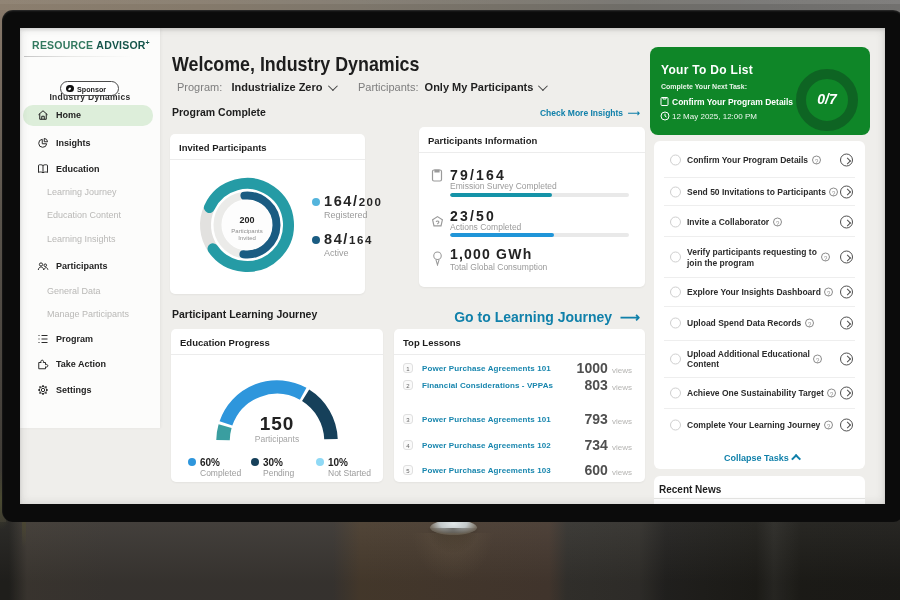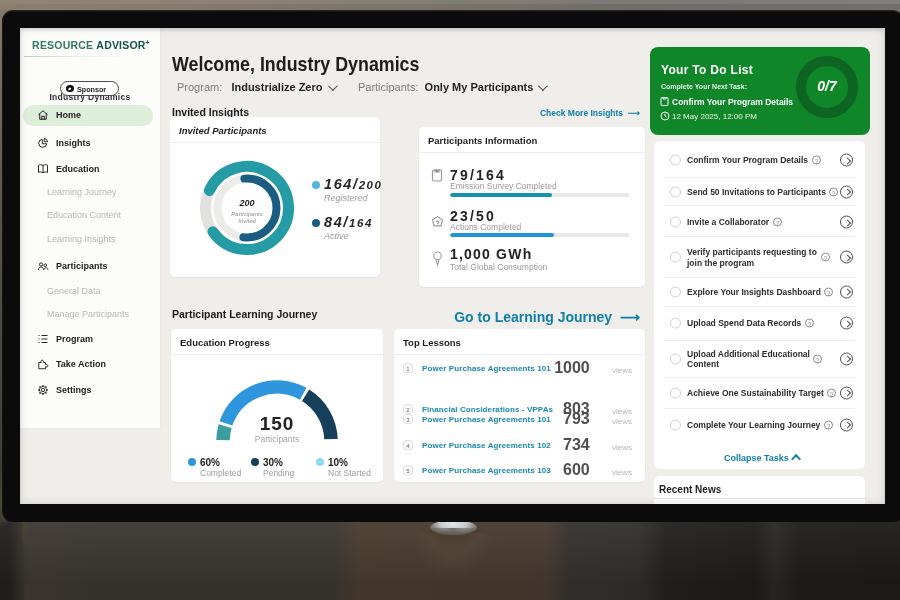--- a/index.html
+++ b/index.html
@@ -52,28 +52,28 @@
 .pirow span { display:block; line-height:1.05; }
 .pirow .big { font-size:14px; font-weight:bold; color:#222; letter-spacing:2.2px; }
 .pirow .sub { font-size:8.5px; color:#9a9a9a; }
 .pbar { position:absolute; height:3.5px; overflow:hidden; background:#e9e9e9; border-radius:2px; }
 .pbar i { position:absolute; left:0; top:0; height:100%; background:#1593a8; border-radius:2px; }
 
 .tlrow { position:absolute; left:0; width:100%; height:25px; }
 .tlnum { position:absolute; left:9px; top:50%; transform:translateY(-50%); width:10px; height:10px; border:1px solid #e0e0e0; border-radius:3px; background:#fafafa; font-size:6px; color:#666; text-align:center; line-height:10px; }
 .tltitle { position:absolute; left:28px; top:50%; transform:translateY(-50%); font-size:8px; letter-spacing:0.1px; font-weight:bold; color:#1886ae; white-space:nowrap; }
 .tlviews { position:absolute; right:13px; top:50%; transform:translateY(-50%); font-size:8px; color:#b5b4b2; white-space:nowrap; }
-.tlviews b { font-size:16px; color:#4f4f4f; margin-right:20px; }
+.tlviews b { font-size:14px; color:#4f4f4f; margin-right:2px; }
 
 #greencard { left:630px; top:19px; width:220px; height:88px; background:#0f8628; border-radius:8px; }
 #greencard .t1 { position:absolute; left:11px; top:16px; font-size:12px; font-weight:bold; color:#fff; letter-spacing:0.3px; }
 #greencard .t2 { position:absolute; left:11px; top:36px; font-size:7px; color:#eaf5ea; font-weight:bold; }
 #greencard .t3 { position:absolute; left:22px; top:50px; font-size:8.5px; font-weight:bold; color:#fff; }
 #greencard .t4 { position:absolute; left:22px; top:65px; font-size:8px; color:#f0f8f0; }
-#ring { position:absolute; left:146px; top:9px; width:62px; height:62px; border-radius:50%; border:10px solid #0e6423; }
+#ring { position:absolute; left:146px; top:22px; width:62px; height:62px; border-radius:50%; border:10px solid #0e6423; }
 #ring span { position:absolute; left:0; top:12px; width:42px; text-align:center; font-size:14px; font-weight:bold; color:#fff; font-style:italic; }
 
 #todopanel { left:634px; top:113px; width:211px; height:328px; background:#fff; border-radius:6px; }
 .todo { position:absolute; left:0; width:100%; }
 .todo .cb { position:absolute; left:16px; top:50%; transform:translateY(-50%); width:11px; height:11px; border:1.4px solid #cfcfcf; border-radius:50%; background:#fff; }
 .todo .tt { position:absolute; left:33px; top:50%; transform:translateY(-50%); font-size:8.5px; font-weight:bold; color:#2c2c2c; line-height:10.5px; }
 .todo .q { position:absolute; top:50%; transform:translateY(-50%); width:9px; height:9px; border:1px solid #8c8c8c; border-radius:50%; color:#8c8c8c; font-size:6.5px; text-align:center; line-height:9px; }
 .todo .go { position:absolute; right:12px; top:50%; transform:translateY(-50%); width:13px; height:13px; border:1.5px solid #4f4f4f; border-radius:50%; }
 .todo .go:after { content:""; position:absolute; left:3.5px; top:3.6px; width:4px; height:4px; border-right:1.5px solid #4f4f4f; border-top:1.5px solid #4f4f4f; transform:rotate(45deg); }
 .tdiv { position:absolute; left:10px; width:191px; height:1px; background:#eeeeee; }
@@ -169,24 +169,24 @@
   <div class="mi" style="top:352px;">
       <svg class="ic" viewBox="0 0 24 24" fill="none" stroke="#2b2b2b" stroke-width="2">
         <circle cx="12" cy="12" r="3.4"></circle>
         <path d="M12 2.5 L14 5 H10 Z M12 21.5 L10 19 H14 Z M2.5 12 L5 10 V14 Z M21.5 12 L19 14 V10 Z M5.3 5.3 L8.5 6.2 L6.2 8.5 Z M18.7 18.7 L15.5 17.8 L17.8 15.5 Z M5.3 18.7 L6.2 15.5 L8.5 17.8 Z M18.7 5.3 L17.8 8.5 L15.5 6.2 Z"></path>
       </svg>
       <span class="tx">Settings</span>
     </div>
 
   <div class="abs h1">Welcome, Industry Dynamics</div>
   <div class="abs filters">Program:&nbsp;&nbsp; <b>Industrialize Zero</b> <span class="chev"></span>&nbsp;&nbsp;&nbsp;&nbsp;&nbsp;&nbsp; Participants:&nbsp; <b>Only My Participants</b> <span class="chev"></span></div>
-  <div class="sechead" style="left:152px; top:78px;">Invited Insights</div>
+  <div class="sechead" style="left:152px; top:78px;">Program Complete</div>
   <div class="teallink" style="right:245px; top:80px; font-size:8.5px;">Check More Insights&nbsp; ⟶</div>
 
-  <div class="card" id="card-invited" style="left:150px; top:89px; width:210px; height:160px;font-style:italic;">
+  <div class="card" id="card-invited" style="left:150px; top:106px; width:195px; height:160px;">
     <div class="cardhead">
         <span>Invited Participants</span>
       </div>
     <svg style="position:absolute; left:0; top:0;" width="237" height="160" viewBox="0 0 237 160">
       <path d="M 43.01 114.80 A 41.5 41.5 0 0 1 39.39 73.46" stroke="#e2e1df" stroke-width="11" fill="none"></path>
       <path d="M 39.39 73.46 A 41.5 41.5 0 1 1 43.01 114.80" stroke="#259ba5" stroke-width="11" fill="none" stroke-linecap="round"></path>
       <path d="M 71.37 119.96 A 29.5 29.5 0 0 1 72.39 61.86" stroke="#ebebe9" stroke-width="8" fill="none"></path>
       <path d="M 74.43 61.61 A 29.5 29.5 0 1 1 73.40 120.28" stroke="#1a5c82" stroke-width="8" fill="none" stroke-linecap="round"></path>
       <circle cx="77" cy="91" r="25" fill="#fdfdfd"></circle>
       <text x="77" y="89" font-size="9" font-weight="bold" fill="#222" text-anchor="middle" font-family="Liberation Sans">200</text>
@@ -266,21 +266,21 @@
   </div>
   <div class="card" id="card-lessons" style="left:374px; top:301px; width:251px; height:153px;">
     <div class="cardhead">
         <span>Top Lessons</span>
       </div>
     <div class="tlrow" style="top:26.5px;">
         <span class="tlnum">1</span>
         <span class="tltitle">Power Purchase Agreements 101</span>
         <span class="tlviews"><b>1000</b> views</span>
       </div>
-    <div class="tlrow" style="top:67px;">
+    <div class="tlrow" style="top:43px;">
         <span class="tlnum">2</span>
         <span class="tltitle">Financial Considerations - VPPAs</span>
         <span class="tlviews"><b>803</b> views</span>
       </div>
     <div class="tlrow" style="top:77.5px;">
         <span class="tlnum">3</span>
         <span class="tltitle">Power Purchase Agreements 101</span>
         <span class="tlviews"><b>793</b> views</span>
       </div>
     <div class="tlrow" style="top:103.5px;">

